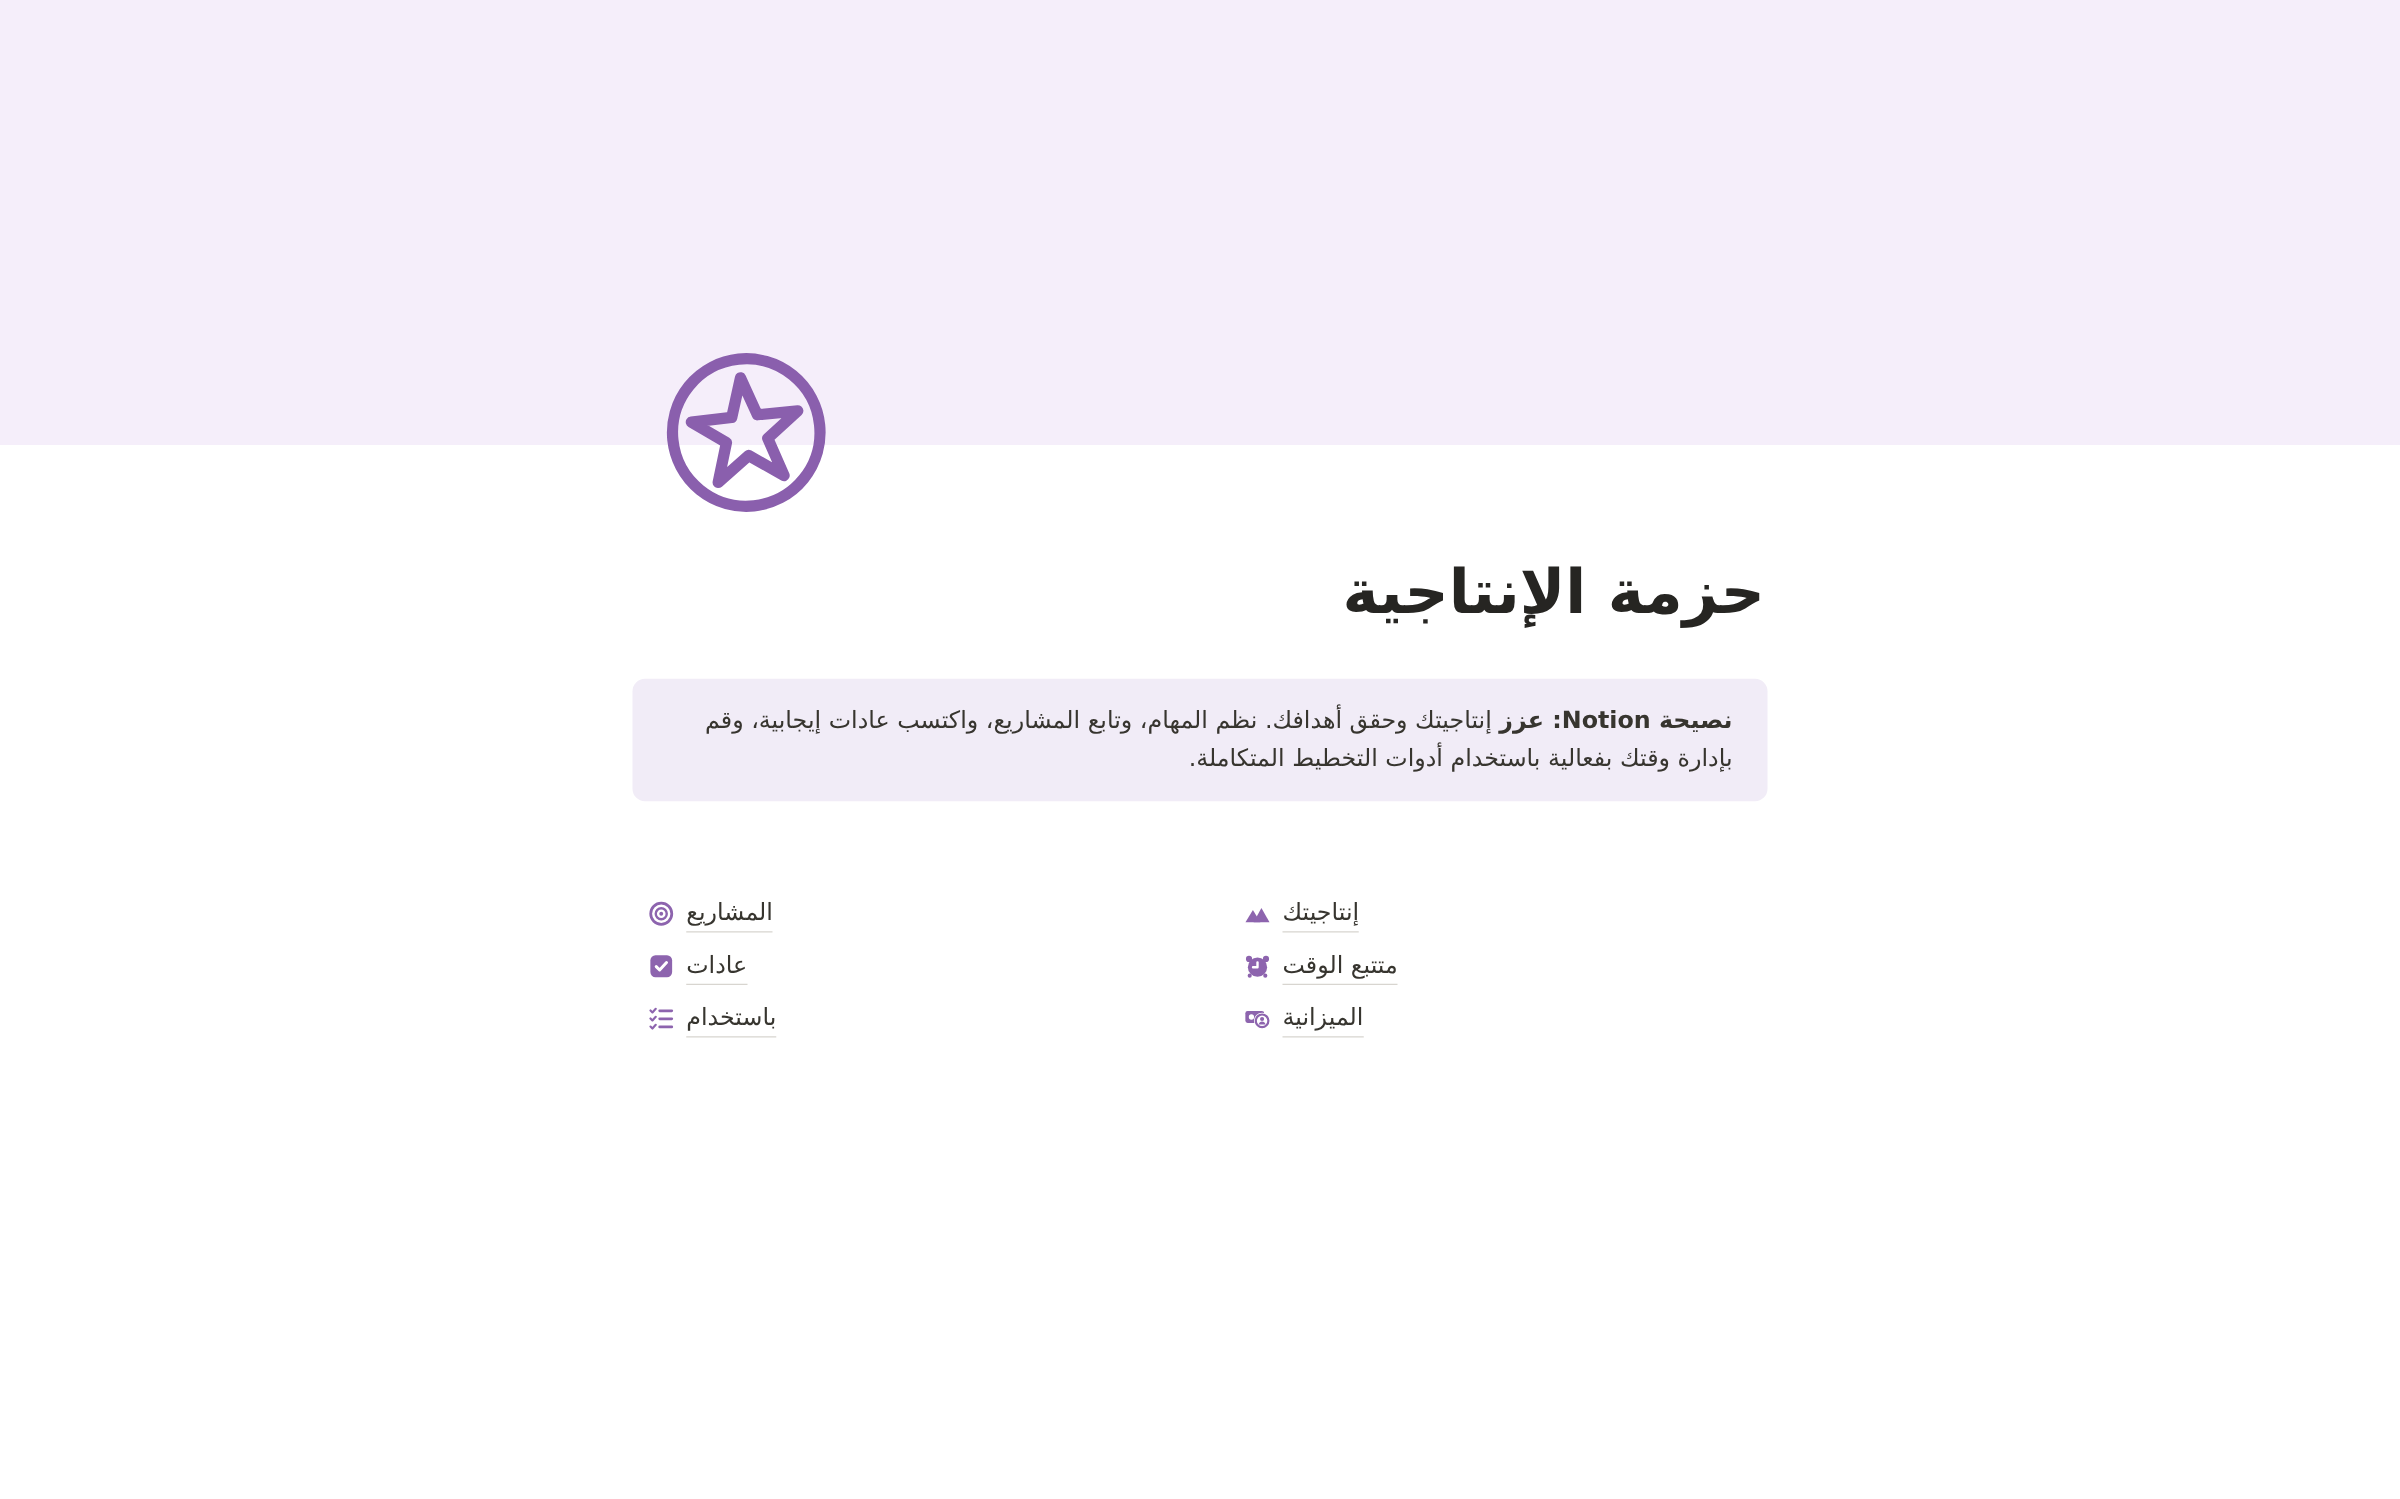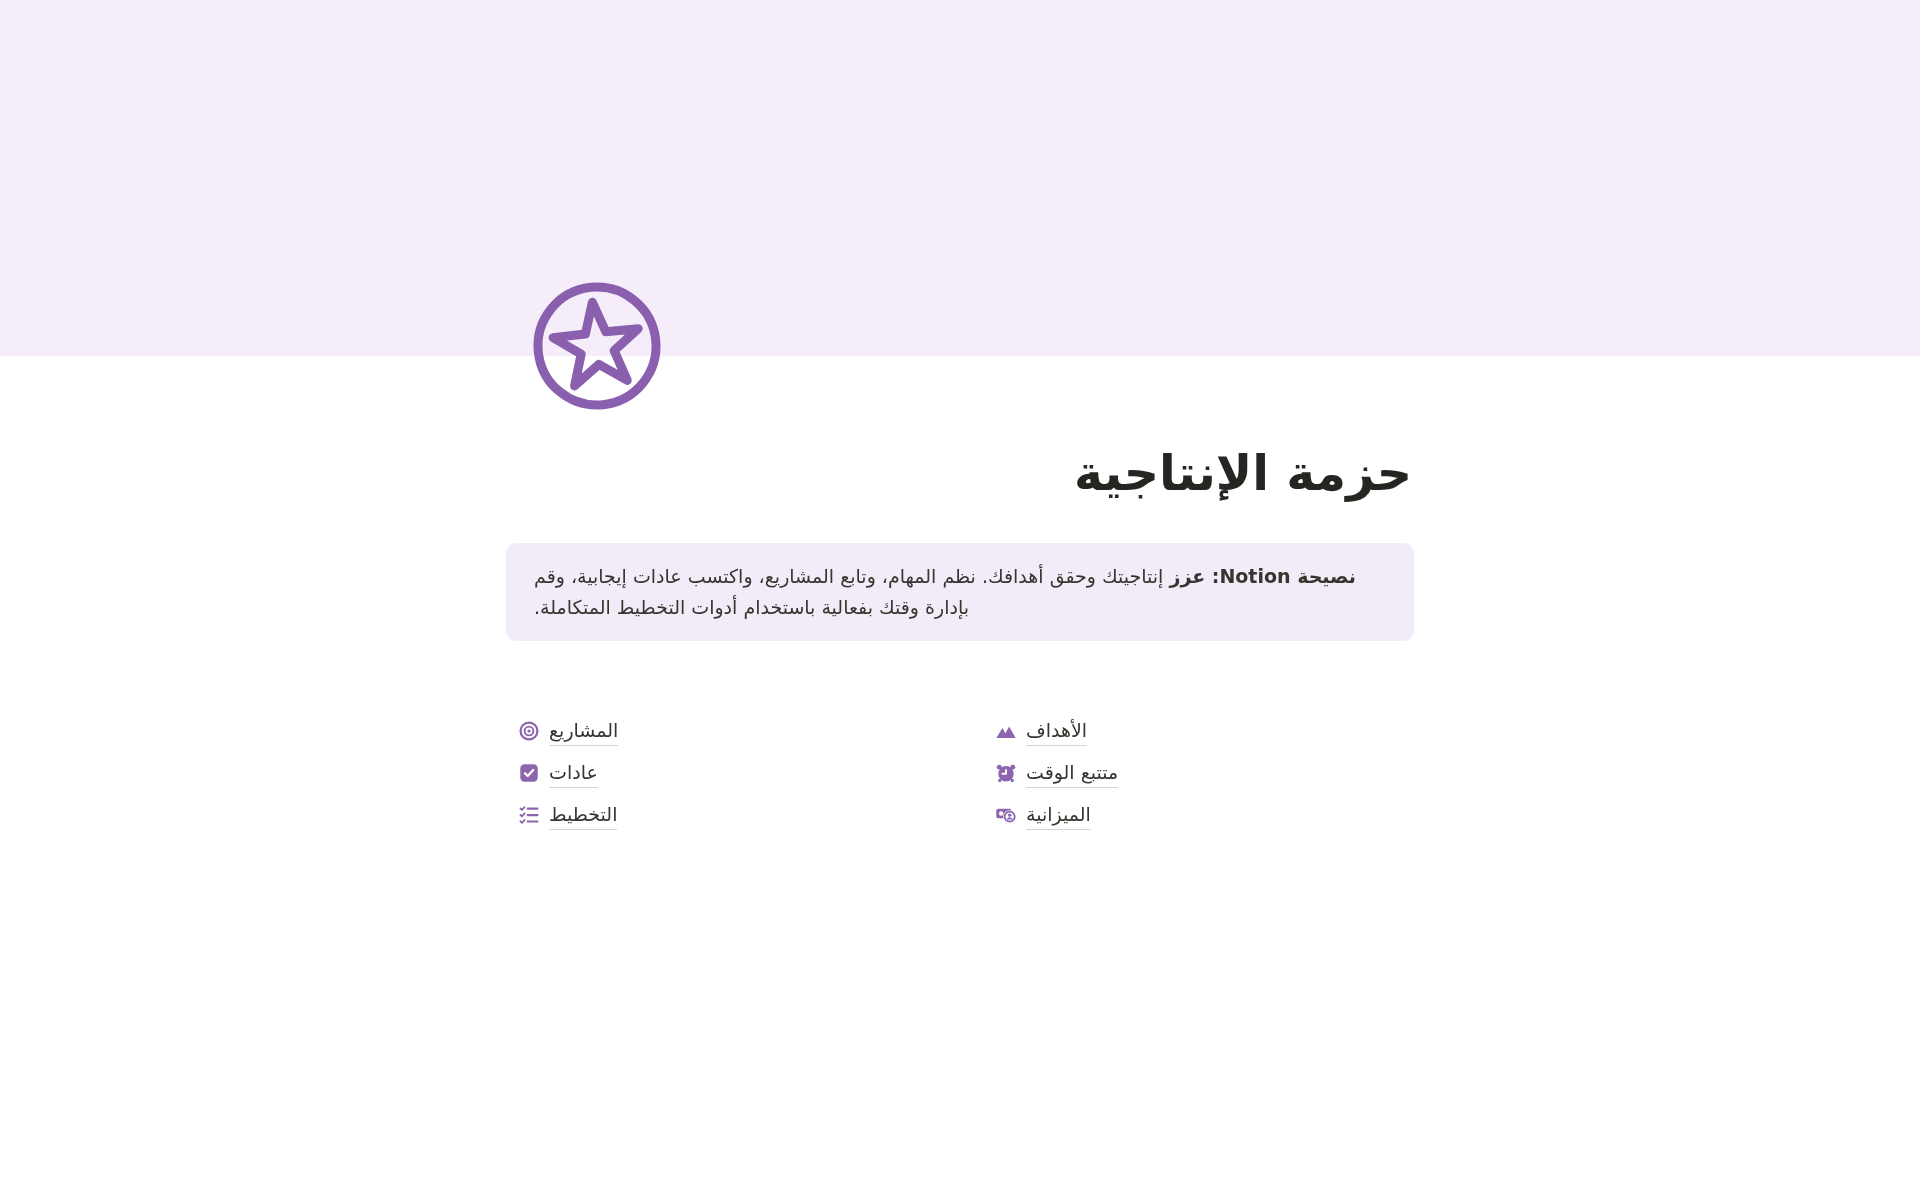--- a/index.html
+++ b/index.html
@@ -16,21 +16,21 @@
   html,body{margin:0;padding:0;background:var(--page-bg);}
   body{font-family:"DejaVu Sans","Liberation Sans",sans-serif;color:var(--text);}
   .page{position:relative;width:1920px;height:1199px;background:var(--page-bg);overflow:hidden;}
   .cover{position:absolute;top:0;left:0;width:100%;height:356px;background:var(--cover);}
   .content{position:absolute;left:506px;top:0;width:908px;height:100%;}
   .page-icon{position:absolute;top:276px;left:21px;width:140px;height:140px;color:var(--star-purple);}
   .page-title{position:absolute;top:436px;left:0;right:2px;margin:0;direction:rtl;text-align:right;
     font-size:49px;font-weight:700;line-height:1.55;color:var(--title-text);letter-spacing:0;}
   .callout{position:absolute;top:543px;left:0;right:0;height:98px;background:var(--callout-bg);
     border-radius:10px;padding:0 28px;display:flex;align-items:center;}
-  .callout p{margin:0;width:100%;direction:rtl;text-align:left;font-size:19px;line-height:31px;color:var(--text);}
+  .callout p{margin:0;width:100%;direction:rtl;text-align:right;font-size:19px;line-height:31px;color:var(--text);}
   .callout b{font-weight:700;}
   .links{position:absolute;top:716px;left:0;right:0;display:flex;gap:46px;}
   .links-col{flex:1 1 0;min-width:0;}
   .link-item{display:flex;align-items:center;gap:9px;height:30px;margin-bottom:12px;padding-left:12px;cursor:pointer;}
   .link-icon{width:22px;height:22px;flex:0 0 22px;color:var(--accent-purple);display:block;}
   .link-icon svg{display:block;width:100%;height:100%;}
   .link-label{direction:rtl;font-size:19px;line-height:26px;color:var(--text);
     border-bottom:1.5px solid var(--underline);padding-bottom:2px;white-space:nowrap;}
 </style>
 </head>
@@ -85,36 +85,36 @@
           <span class="link-icon">
             <svg viewBox="0 0 24 24" fill="none" stroke="currentColor" stroke-linecap="round" stroke-linejoin="round">
               <path d="M2.6 4.8l1.7 1.7 2.9-3.2" stroke-width="1.9"></path>
               <line x1="10.6" y1="5.1" x2="21.2" y2="5.1" stroke-width="2.3"></line>
               <path d="M2.6 11.8l1.7 1.7 2.9-3.2" stroke-width="1.9"></path>
               <line x1="10.6" y1="12.1" x2="21.2" y2="12.1" stroke-width="2.3"></line>
               <path d="M2.6 18.8l1.7 1.7 2.9-3.2" stroke-width="1.9"></path>
               <line x1="10.6" y1="19.1" x2="21.2" y2="19.1" stroke-width="2.3"></line>
             </svg>
           </span>
-          <span class="link-label">التخطيط</span>
+          <span class="link-label">باستخدام</span>
         </div>
 
 
       </div>
 
       <div class="links-col">
 
         <div class="link-item">
           <span class="link-icon">
             <svg viewBox="0 0 24 24">
               <path d="M1.5 19.5 L8 8.7 L14.5 19.5 Z" fill="currentColor"></path>
               <path d="M8.6 19.5 L15.4 7 L22.5 19.5 Z" fill="currentColor"></path>
             </svg>
           </span>
-          <span class="link-label">الأهداف</span>
+          <span class="link-label">إنتاجيتك</span>
         </div>
 
         <div class="link-item">
           <span class="link-icon">
             <svg viewBox="0 0 24 24">
               <circle cx="4.6" cy="5.6" r="2.7" fill="currentColor"></circle>
               <circle cx="19.4" cy="5.6" r="2.7" fill="currentColor"></circle>
               <circle cx="5.2" cy="20.2" r="1.8" fill="currentColor"></circle>
               <circle cx="18.8" cy="20.2" r="1.8" fill="currentColor"></circle>
               <circle cx="12" cy="12.8" r="8.4" fill="currentColor"></circle>

